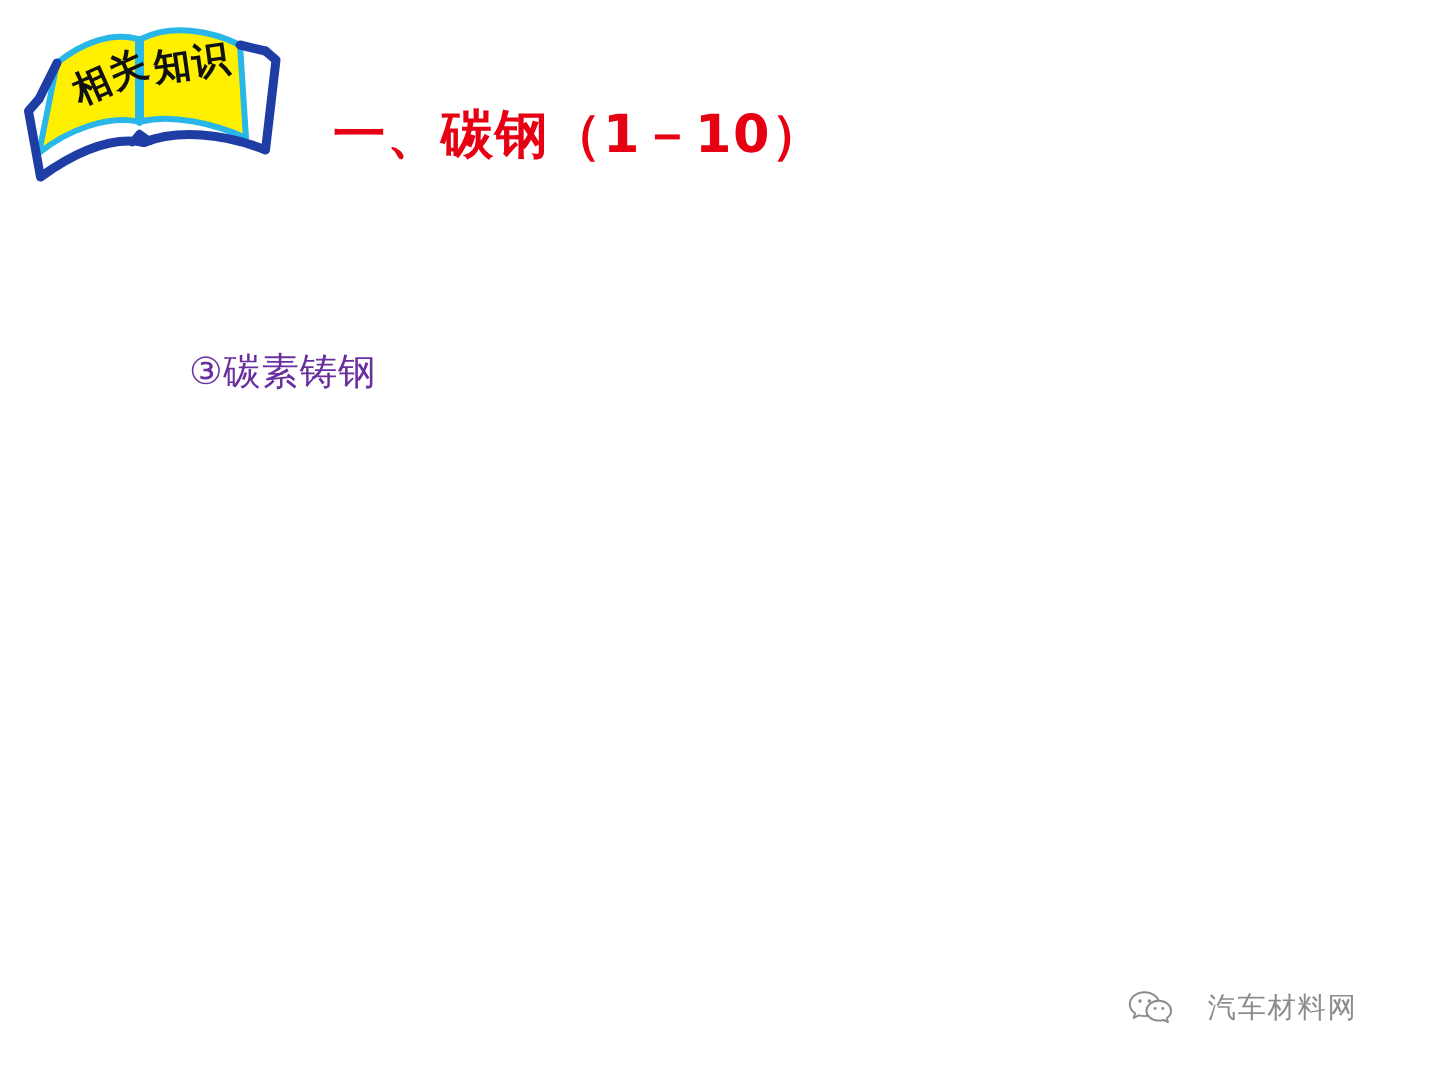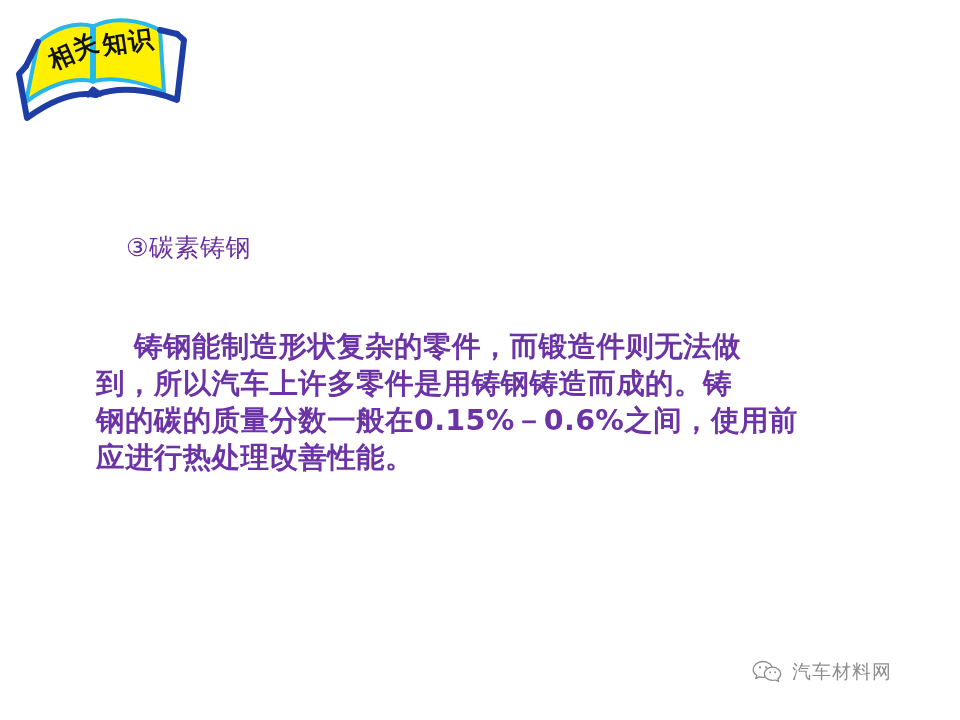--- a/index.html
+++ b/index.html
@@ -100,21 +100,21 @@
   }
   .body-line.indent { text-indent: 38px; }
 
   
   .watermark {
     position: absolute;
     left: 752px;
     top: 659px;
     display: flex;
     align-items: center;
-    gap: 10px;
+    gap: 23px;
     opacity: 0.58;
   }
   .watermark-text {
     font-size: 19px;
     color: #3a3a3a;
     letter-spacing: 1px;
     white-space: nowrap;
     font-family: "DejaVu Sans", "Liberation Sans", sans-serif;
   }
   .wechat-icon { display: block; }
@@ -140,29 +140,24 @@
       <path d="M12,62 L24,38" fill="none" stroke="#1F3EA5" stroke-width="6" stroke-linecap="round"></path>
 
       <path d="M163,30 L146,26" fill="none" stroke="#1F3EA5" stroke-width="6" stroke-linecap="round"></path>
 
       <path d="M74,91 L79,85 L86,90" fill="none" stroke="#1F3EA5" stroke-width="5" stroke-linejoin="round" stroke-linecap="round"></path>
     </svg>
     <div class="book-label book-label-left">相关</div>
     <div class="book-label book-label-right">知识</div>
   </div>
 
+  <div class="slide-title">一、碳钢（1－10）</div>
 
   <div class="sub-heading">③碳素铸钢</div>
 
-  <div class="body-block">
-    <div class="body-line indent">铸钢能制造形状复杂的零件，而锻造件则无法做</div>
-    <div class="body-line">到，所以汽车上许多零件是用铸钢铸造而成的。铸</div>
-    <div class="body-line">钢的碳的质量分数一般在0.15%－0.6%之间，使用前</div>
-    <div class="body-line">应进行热处理改善性能。</div>
-  </div>
 
   <div class="watermark">
     <svg class="wechat-icon" width="30" height="26" viewBox="0 0 30 26">
 
       <path d="M11,2.5 C5.4,2.5 1.2,6.2 1.2,10.5 C1.2,12.9 2.6,15.1 4.8,16.5
                L3.8,19.6 L7.2,17.9 C8.4,18.2 9.7,18.4 11,18.4
                C16.6,18.4 20.8,14.8 20.8,10.5 C20.8,6.2 16.6,2.5 11,2.5 Z" fill="none" stroke="#3A3A3A" stroke-width="1.3" stroke-linejoin="round"></path>
       <circle cx="8" cy="8.4" r="1.15" fill="#3A3A3A"></circle>
       <circle cx="14.2" cy="8.4" r="1.15" fill="#3A3A3A"></circle>
 

